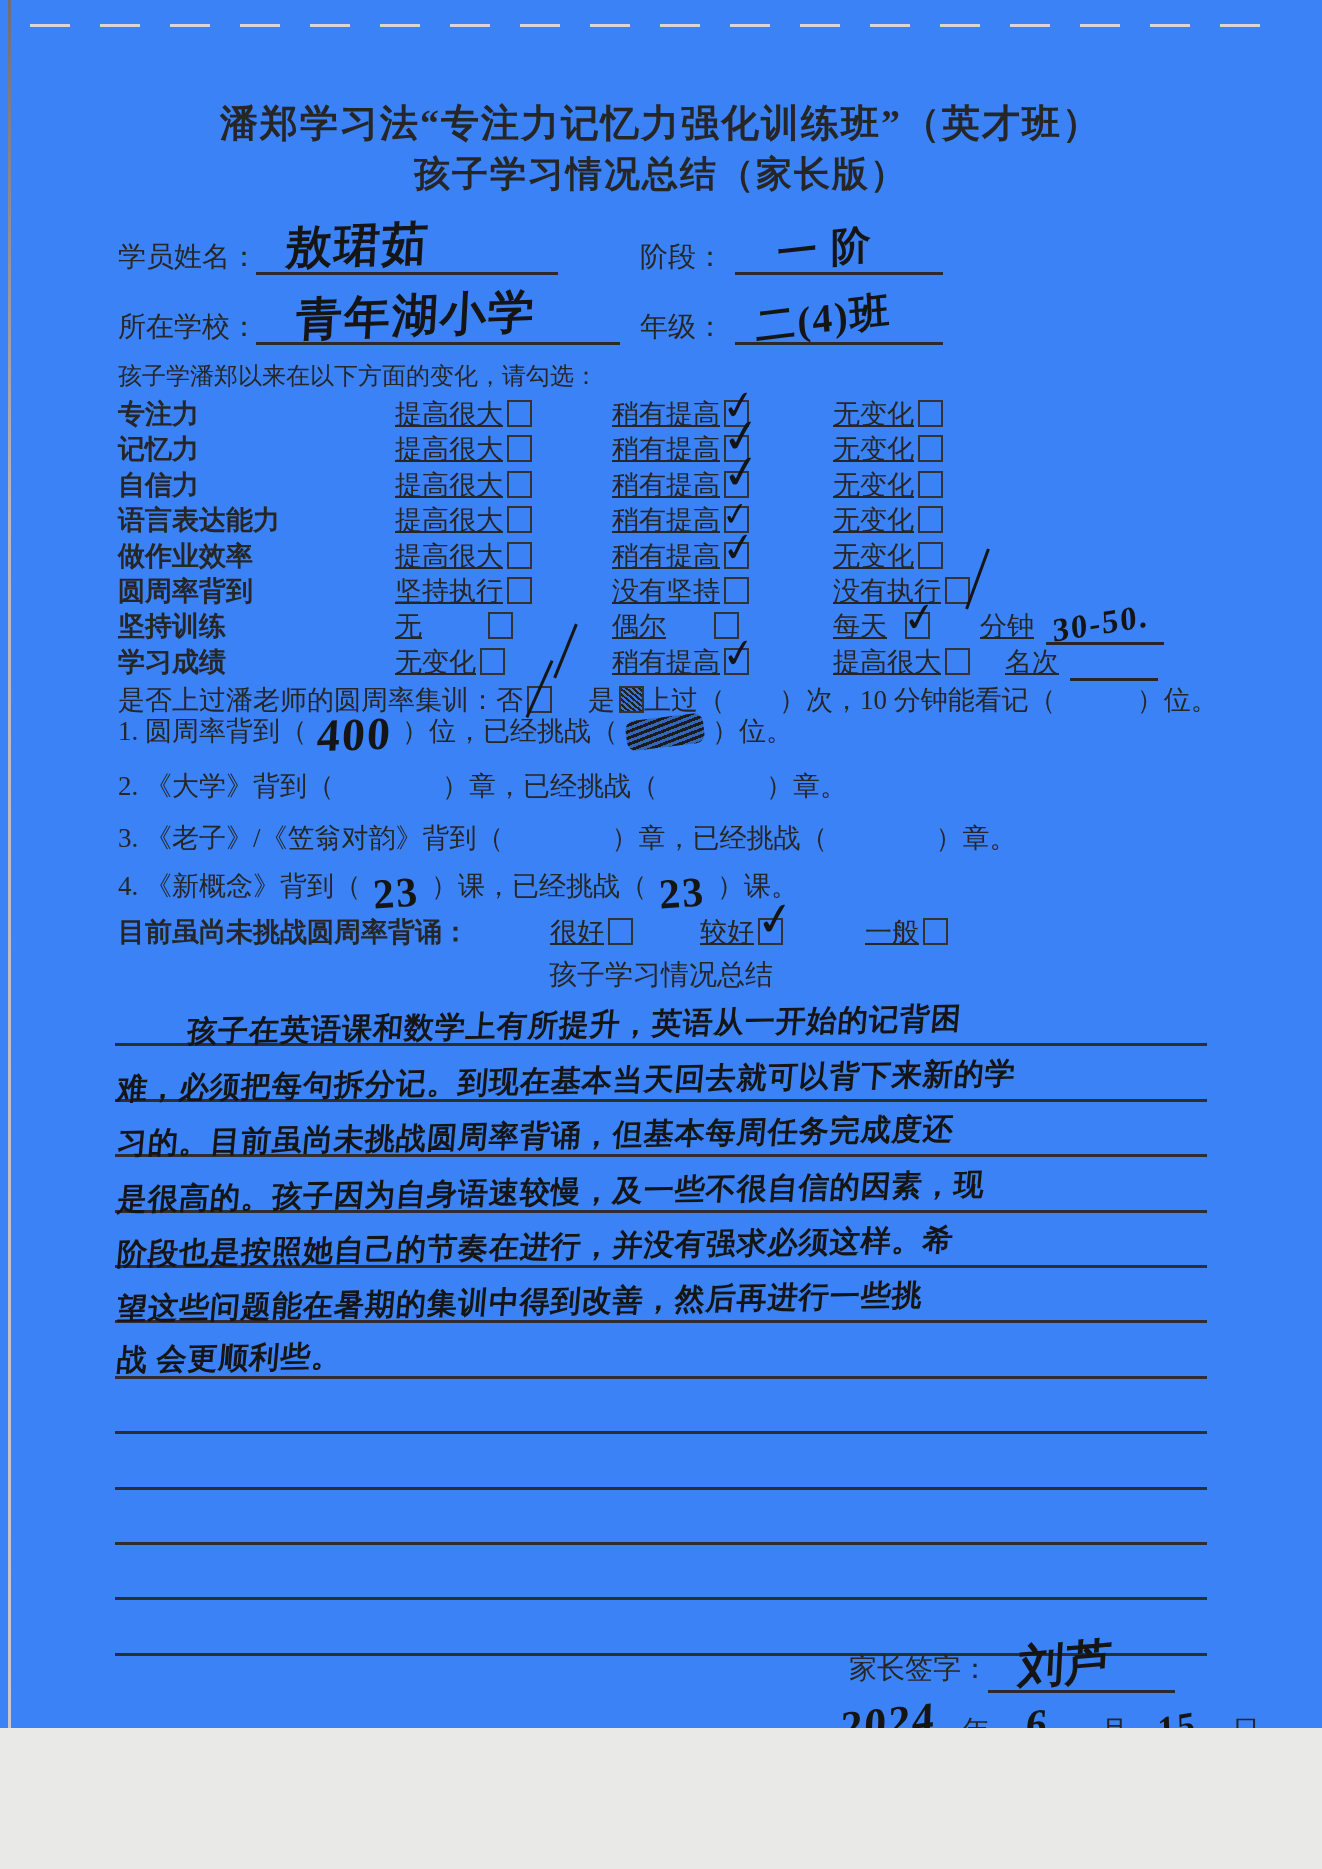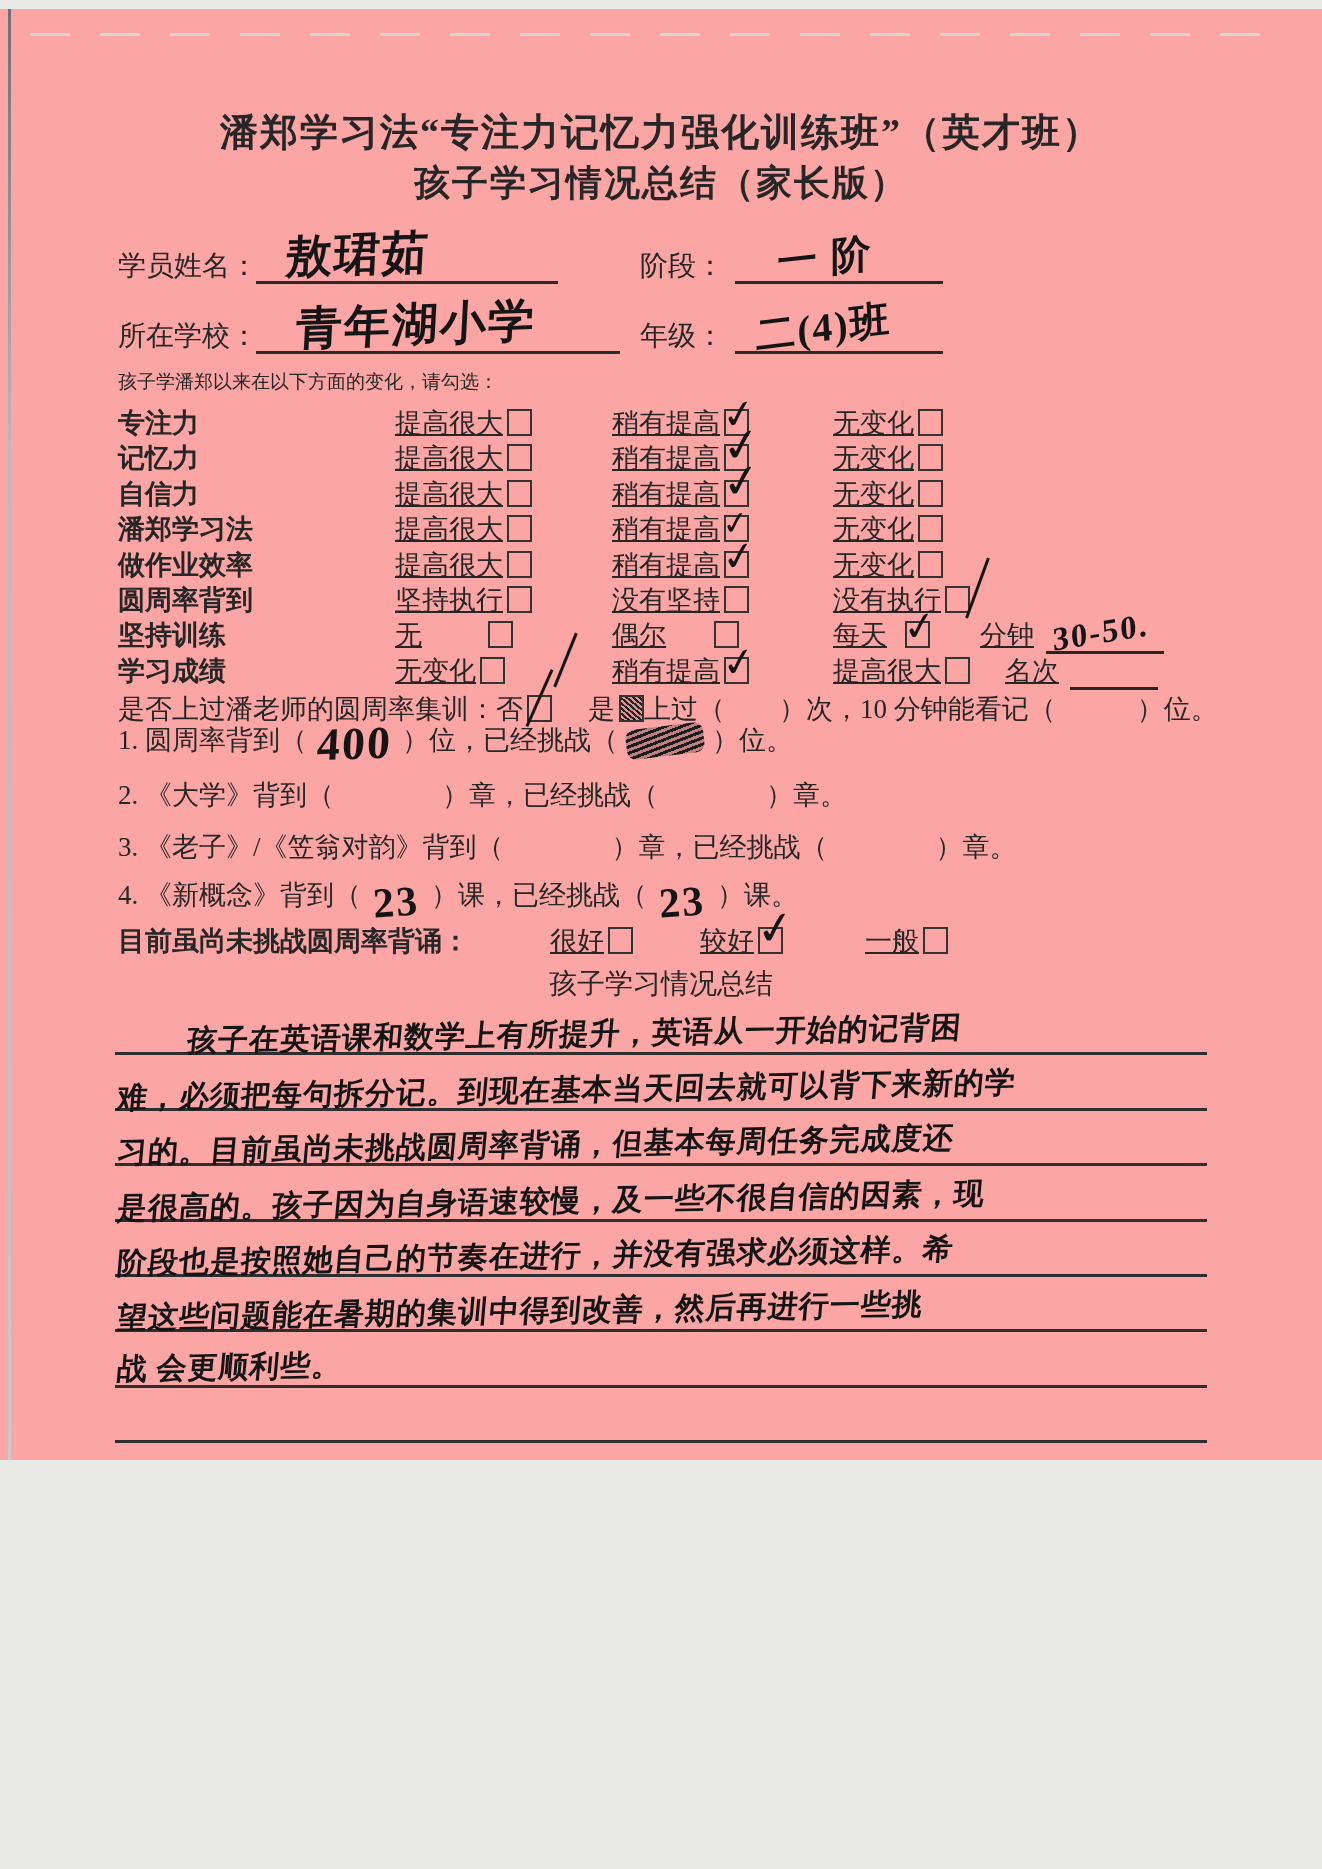--- a/index.html
+++ b/index.html
@@ -1,16 +1,16 @@
 <!DOCTYPE html>
 <html><head>
 <meta charset="utf-8">
 <style>
   html,body{margin:0;padding:0;background:#e9e9e7;}
-  .page{position:relative;width:1322px;height:1451px;margin:9px auto;background:#fca5a5;
+  .page{position:relative;width:1322px;height:1728px;margin:0 auto;background:#3b82f6;
         font-family:"Liberation Serif","DejaVu Serif",serif;color:#262626;overflow:hidden;}
   .scan-edge-left{position:absolute;left:8px;top:0;width:3px;height:100%;
         background:linear-gradient(180deg,#6f6f6f,#b9b9b9 30%,#c9c9c9);}
   .scan-smudge-top{position:absolute;left:30px;top:24px;width:1250px;height:3px;
         background:repeating-linear-gradient(90deg,#d7d6d3 0 40px,transparent 40px 70px);}
   .abs{position:absolute;}
   .title{width:100%;text-align:center;font-weight:bold;letter-spacing:2px;}
   .t1{top:98px;font-size:38px;}
   .t2{top:150px;font-size:36px;}
   .plabel{font-size:28px;}
@@ -63,42 +63,42 @@
 
   <div class="abs plabel" style="left:118px;top:308px">所在学校：</div>
   <div class="fill" style="left:256px;top:272px;width:364px;height:70px">
     <span class="hand" style="left:40px;font-size:46px">青年湖小学</span>
   </div>
   <div class="abs plabel" style="left:640px;top:308px">年级：</div>
   <div class="fill" style="left:735px;top:272px;width:208px;height:70px">
     <span class="hand" style="left:20px;font-size:40px;transform:rotate(-7deg) skewX(-4deg)">二(4)班</span>
   </div>
 
-  <div class="abs" style="left:118px;top:360px;font-size:19px">孩子学潘郑以来在以下方面的变化，请勾选：</div>
+  <div class="abs" style="left:118px;top:360px;font-size:24px">孩子学潘郑以来在以下方面的变化，请勾选：</div>
 
   <div class="row" style="top:396px">
     <span class="lbl">专注力</span>
     <span class="opt o1"><span>提高很大</span><span class="cb"></span></span>
     <span class="opt o2"><span>稍有提高</span><span class="cb"><span class="tick">✓</span></span></span>
     <span class="opt o3"><span>无变化</span><span class="cb"></span></span>
   </div>
   <div class="row" style="top:431px">
     <span class="lbl">记忆力</span>
     <span class="opt o1"><span>提高很大</span><span class="cb"></span></span>
     <span class="opt o2"><span>稍有提高</span><span class="cb"><span class="tick big">✓</span></span></span>
     <span class="opt o3"><span>无变化</span><span class="cb"></span></span>
   </div>
   <div class="row" style="top:467px">
     <span class="lbl">自信力</span>
     <span class="opt o1"><span>提高很大</span><span class="cb"></span></span>
     <span class="opt o2"><span>稍有提高</span><span class="cb"><span class="tick big">✓</span></span></span>
     <span class="opt o3"><span>无变化</span><span class="cb"></span></span>
   </div>
   <div class="row" style="top:502px">
-    <span class="lbl">潘郑学习法</span>
+    <span class="lbl">语言表达能力</span>
     <span class="opt o1"><span>提高很大</span><span class="cb"></span></span>
     <span class="opt o2"><span>稍有提高</span><span class="cb"><span class="tick" style="font-size:32px;top:-10px">✓</span></span></span>
     <span class="opt o3"><span>无变化</span><span class="cb"></span></span>
   </div>
   <div class="row" style="top:538px">
     <span class="lbl">做作业效率</span>
     <span class="opt o1"><span>提高很大</span><span class="cb"></span></span>
     <span class="opt o2"><span>稍有提高</span><span class="cb"><span class="tick">✓</span></span></span>
     <span class="opt o3"><span>无变化</span><span class="cb"></span></span>
   </div>

